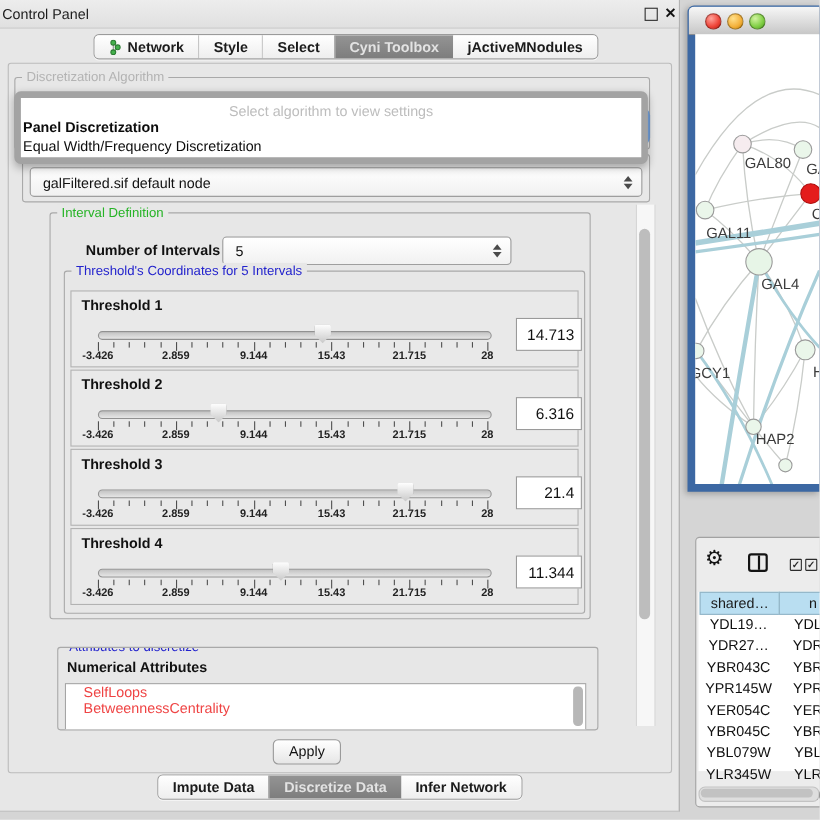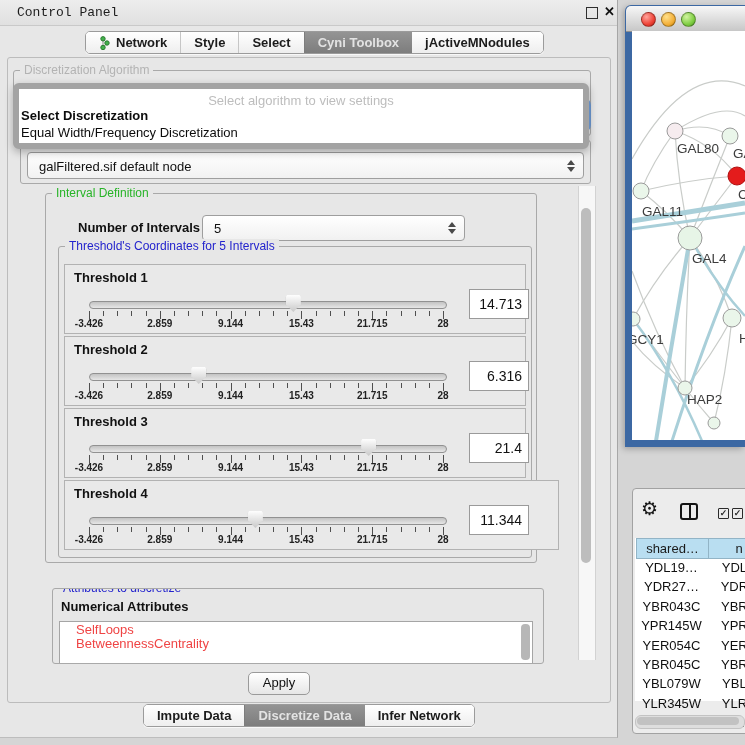--- a/index.html
+++ b/index.html
@@ -3,21 +3,21 @@
 <meta charset="utf-8">
 <style>
   html,body{margin:0;padding:0;}
   body{width:745px;height:745px;background:#d5d5d5;font-family:"Liberation Sans",sans-serif;overflow:hidden;position:relative;}
   #root{position:absolute;inset:0;}
   .abs{position:absolute;}
 
   
   #control-panel{position:absolute;left:0;top:0;width:617px;height:737px;background:#e7e7e7;border-right:1px solid #a8a8a8;border-bottom:1px solid #bdbdbd;}
   #cp-titlebar{position:absolute;left:0;top:0;width:100%;height:25px;background:linear-gradient(#ededed,#e0e0e0);border-bottom:1px solid #c9c9c9;}
-  #cp-title{position:absolute;left:17px;top:5px;font-size:13px;color:#1c1c1c;font-family:Liberation Mono, monospace;}
+  #cp-title{position:absolute;left:2px;top:5px;font-size:13px;color:#1c1c1c;}
   #float-icon{position:absolute;left:586px;top:7px;width:10px;height:10px;border:1.5px solid #2e2e2e;background:transparent;}
   #close-icon{position:absolute;left:604px;top:4px;font-size:13px;font-weight:bold;color:#111;}
 
   #content-pane{position:absolute;left:7px;top:57px;width:602px;height:644px;border:1px solid #bcbcbc;border-radius:3px;background:#e7e7e7;}
 
   
   .tabstrip{position:absolute;display:flex;height:21px;border:1px solid #9b9b9b;border-radius:5px;overflow:hidden;background:#fff;box-shadow:0 1px 0 rgba(255,255,255,.7);z-index:30;}
   .seg{display:flex;align-items:center;gap:5px;padding:0 13px;font-size:13px;font-weight:700;color:#1b1b1b;background:linear-gradient(#ffffff,#eeeeee);line-height:21px;border-left:1px solid #c6c6c6;white-space:nowrap;}
   .seg:first-child{border-left:none;}
   .seg.selected{background:linear-gradient(#949494,#7d7d7d);color:#e3e3e3;border-left-color:#7d7d7d;}
@@ -135,21 +135,21 @@
       <div class="combo focus-ring" style="left:13px;top:30px;width:559px;height:26px;">
         <span class="stepper">
             <i class="up"></i>
             <i class="dn"></i>
           </span>
       </div>
     </div>
 
     <div id="algo-popup">
       <div id="popup-placeholder">Select algorithm to view settings</div>
-      <div class="popup-item" style="top:19px;font-weight:700;">Select Discretization</div>
+      <div class="popup-item" style="top:19px;font-weight:700;">Panel Discretization</div>
       <div class="popup-item" style="top:36px;">Equal Width/Frequency Discretization</div>
     </div>
 
     <div class="group" style="left:20px;top:140px;width:569px;height:42px;">
       <span class="group-label lab-dark">Table Data</span>
       <div class="combo" style="left:6px;top:11px;width:555px;height:25px;">
         <span class="val">galFiltered.sif default node</span>
         <span class="stepper">
             <i class="up"></i>
             <i class="dn"></i>
@@ -280,21 +280,21 @@
           <div class="tick" style="left: 363.84px; top: 46px; height: 5px;"></div>
           <div class="tick" style="left: 378px; top: 46px; height: 8px;"></div>
           <div class="ticklabel" style="left: 24px;">-3.426</div>
           <div class="ticklabel" style="left: 94.8px;">2.859</div>
           <div class="ticklabel" style="left: 165.6px;">9.144</div>
           <div class="ticklabel" style="left: 236.4px;">15.43</div>
           <div class="ticklabel" style="left: 307.2px;">21.715</div>
           <div class="ticklabel" style="left: 378px;">28</div>
           <div class="valbox">21.4</div>
         </div>
-        <div class="tpanel" style="top: 480px; padding-left: 33px;">
+        <div class="tpanel" style="top: 480px;">
           <div class="tlabel">Threshold 4</div>
           <div class="track"></div>
           <div class="thumb" style="left: 182.878px;"></div>
           <div class="tick" style="left: 24px; top: 46px; height: 8px;"></div>
           <div class="tick" style="left: 38.16px; top: 46px; height: 5px;"></div>
           <div class="tick" style="left: 52.32px; top: 46px; height: 5px;"></div>
           <div class="tick" style="left: 66.48px; top: 46px; height: 5px;"></div>
           <div class="tick" style="left: 80.64px; top: 46px; height: 5px;"></div>
           <div class="tick" style="left: 94.8px; top: 46px; height: 8px;"></div>
           <div class="tick" style="left: 108.96px; top: 46px; height: 5px;"></div>

